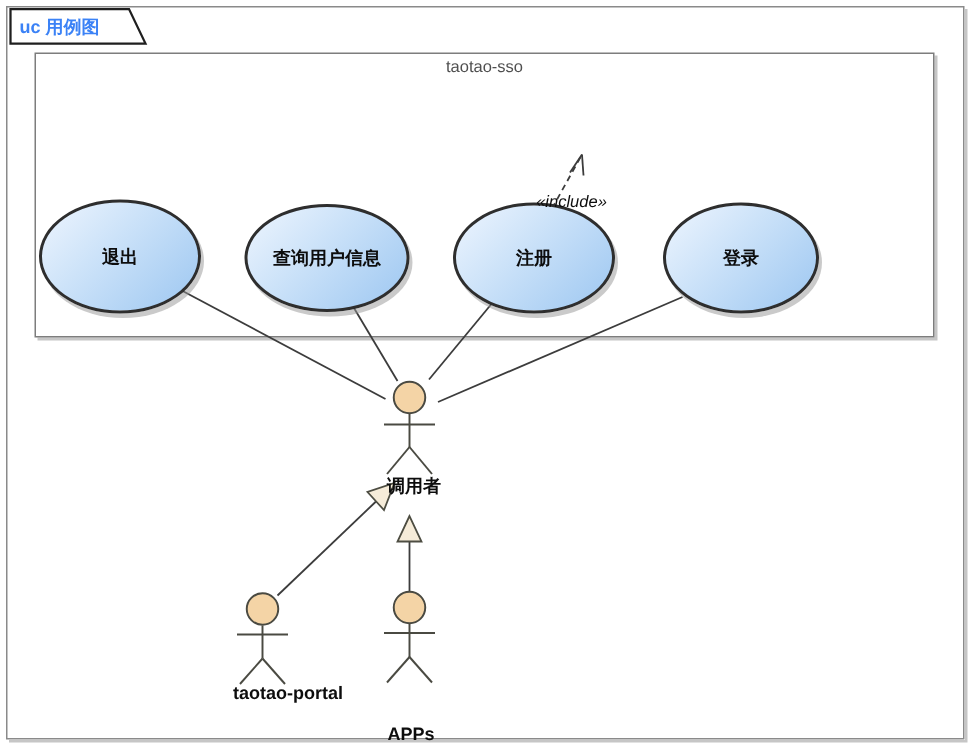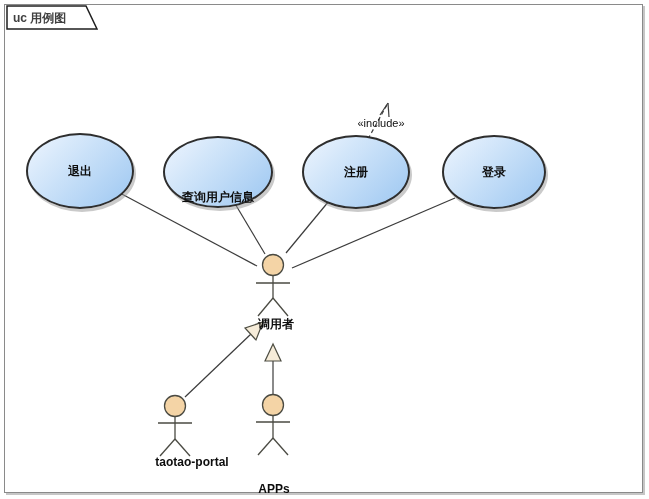--- a/index.html
+++ b/index.html
@@ -33,38 +33,41 @@
   .usecase{
     position:absolute;border-radius:50%;
     border:2px solid var(--usecase-border);
     background:linear-gradient(135deg,var(--usecase-fill-light) 0%,var(--usecase-fill-mid) 40%,var(--usecase-fill-dark) 100%);
     box-shadow:2px 3px 0 rgba(150,150,150,.5);
     display:flex;align-items:center;justify-content:center;
     font-size:12px;font-weight:bold;color:#0d0d0d;white-space:nowrap;
   }
   .uc-check   {left:363px;top:36px;width:104px;height:68px;}
   .uc-quit    {left:26px; top:133px;width:104px;height:72px;}
-  .uc-query   {left:163px;top:136px;width:106px;height:68px;align-items:flex-end;}
+  .uc-query   {left:163px;top:136px;width:106px;height:68px;}
   .uc-register{left:302px;top:135px;width:104px;height:70px;}
   .uc-login   {left:442px;top:135px;width:100px;height:70px;}
   .lbl{position:absolute;transform:translateX(-50%);font-size:12px;font-weight:bold;
        color:#0d0d0d;white-space:nowrap;}
   .lbl-caller {left:276px;top:316px;text-align:right;}
   .lbl-portal {left:176px;top:455px;font-size:12px;margin-left:16px;}
   .lbl-apps   {left:274px;top:482px;}
-  .lbl-include{left:381px;top:117px;font-weight:normal;font-size:11px;transform:translateX(-50%);}
-  .tab-label{position:absolute;left:13px;top:10px;font-size:12px;font-weight:bold;color:#404040;}
+  .lbl-include{left:381px;top:129px;font-weight:normal;font-size:11px;transform:translateX(-50%);font-style:italic;}
+  .tab-label{position:absolute;left:13px;top:10px;font-size:12px;font-weight:bold;color:#3b82f6;}
 </style>
 </head>
 <body>
 
 <div class="canvas">
 
   <div class="frame"></div>
 
+  <div class="boundary">
+    <div class="boundary-label">taotao-sso</div>
+  </div>
 
   <svg class="svg-overlay" viewBox="0 0 649 499">
 
     <polygon points="7,6 86,6 97,29 7,29" fill="#ffffff" stroke="#1f1f1f" stroke-width="1.5"></polygon>
 
     <g stroke="var(--line)" stroke-width="1.2">
       <line x1="118" y1="192" x2="257" y2="266"></line>
       <line x1="234" y1="202" x2="265" y2="254"></line>
       <line x1="329" y1="201" x2="286" y2="253"></line>
       <line x1="455" y1="198" x2="292" y2="268"></line>

